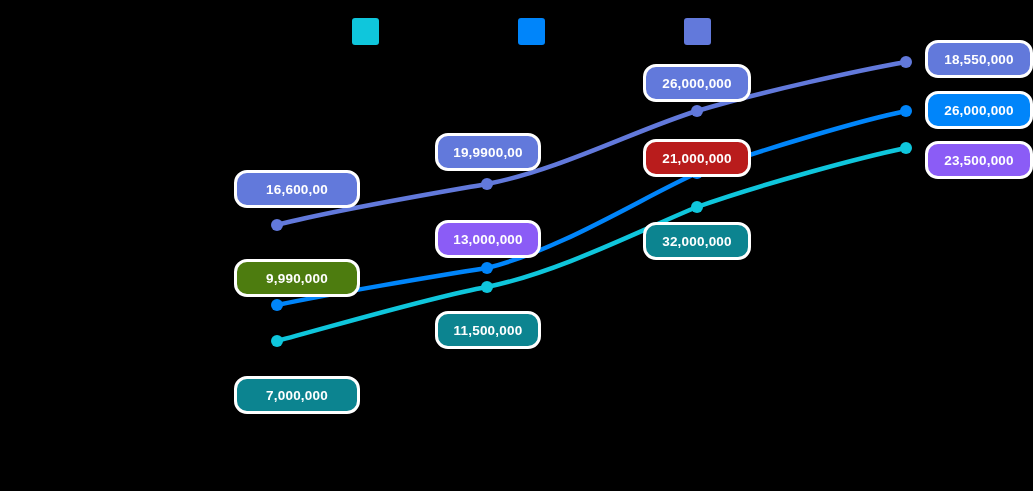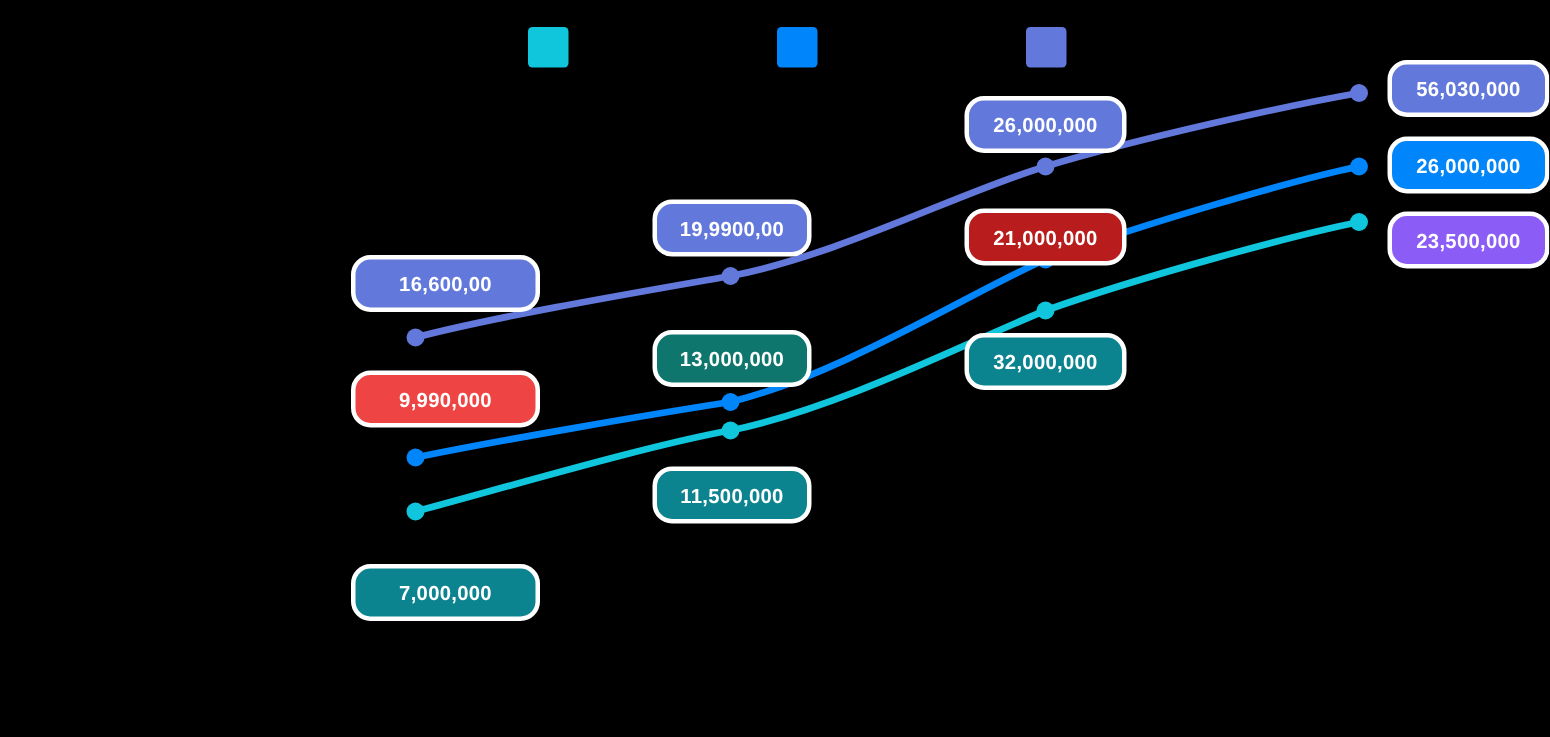--- a/index.html
+++ b/index.html
@@ -100,24 +100,24 @@
 
     <circle class="series-dot" cx="277" cy="341" r="6" fill="#0FC6DC"></circle>
     <circle class="series-dot" cx="487" cy="287" r="6" fill="#0FC6DC"></circle>
     <circle class="series-dot" cx="697" cy="207" r="6" fill="#0FC6DC"></circle>
     <circle class="series-dot" cx="906" cy="148" r="6" fill="#0FC6DC"></circle>
   </svg>
 
   <div class="pill pill-left" style="left:234px; top:170px; background:#6279DB;">16,600,00</div>
   <div class="pill pill-mid" style="left:435px; top:133px; background:#6279DB;">19,9900,00</div>
   <div class="pill pill-right" style="left:643px; top:64px; background:#6279DB;">26,000,000</div>
-  <div class="pill pill-end" style="left:925px; top:40px; background:#6279DB;">56,030,000</div>
+  <div class="pill pill-end" style="left:925px; top:40px; background:#6279DB;">18,550,000</div>
 
-  <div class="pill pill-left" style="left:234px; top:247px; background:#ef4444;">9,990,000</div>
-  <div class="pill pill-mid" style="left:435px; top:220px; background:#0f766e;">13,000,000</div>
+  <div class="pill pill-left" style="left:234px; top:259px; background:#4d7c0f;">9,990,000</div>
+  <div class="pill pill-mid" style="left:435px; top:220px; background:#8b5cf6;">13,000,000</div>
   <div class="pill pill-right" style="left:643px; top:139px; background:#b91c1c;">21,000,000</div>
   <div class="pill pill-end" style="left:925px; top:91px; background:#0085FA;">26,000,000</div>
 
   <div class="pill pill-left" style="left:234px; top:376px; background:#0C8490;">7,000,000</div>
   <div class="pill pill-mid" style="left:435px; top:299px; background:#0C8490;margin-top:12px;">11,500,000</div>
   <div class="pill pill-right" style="left:643px; top:222px; background:#0C8490;">32,000,000</div>
   <div class="pill pill-end" style="left:925px; top:141px; background:#8b5cf6;">23,500,000</div>
 
 </div>
 

